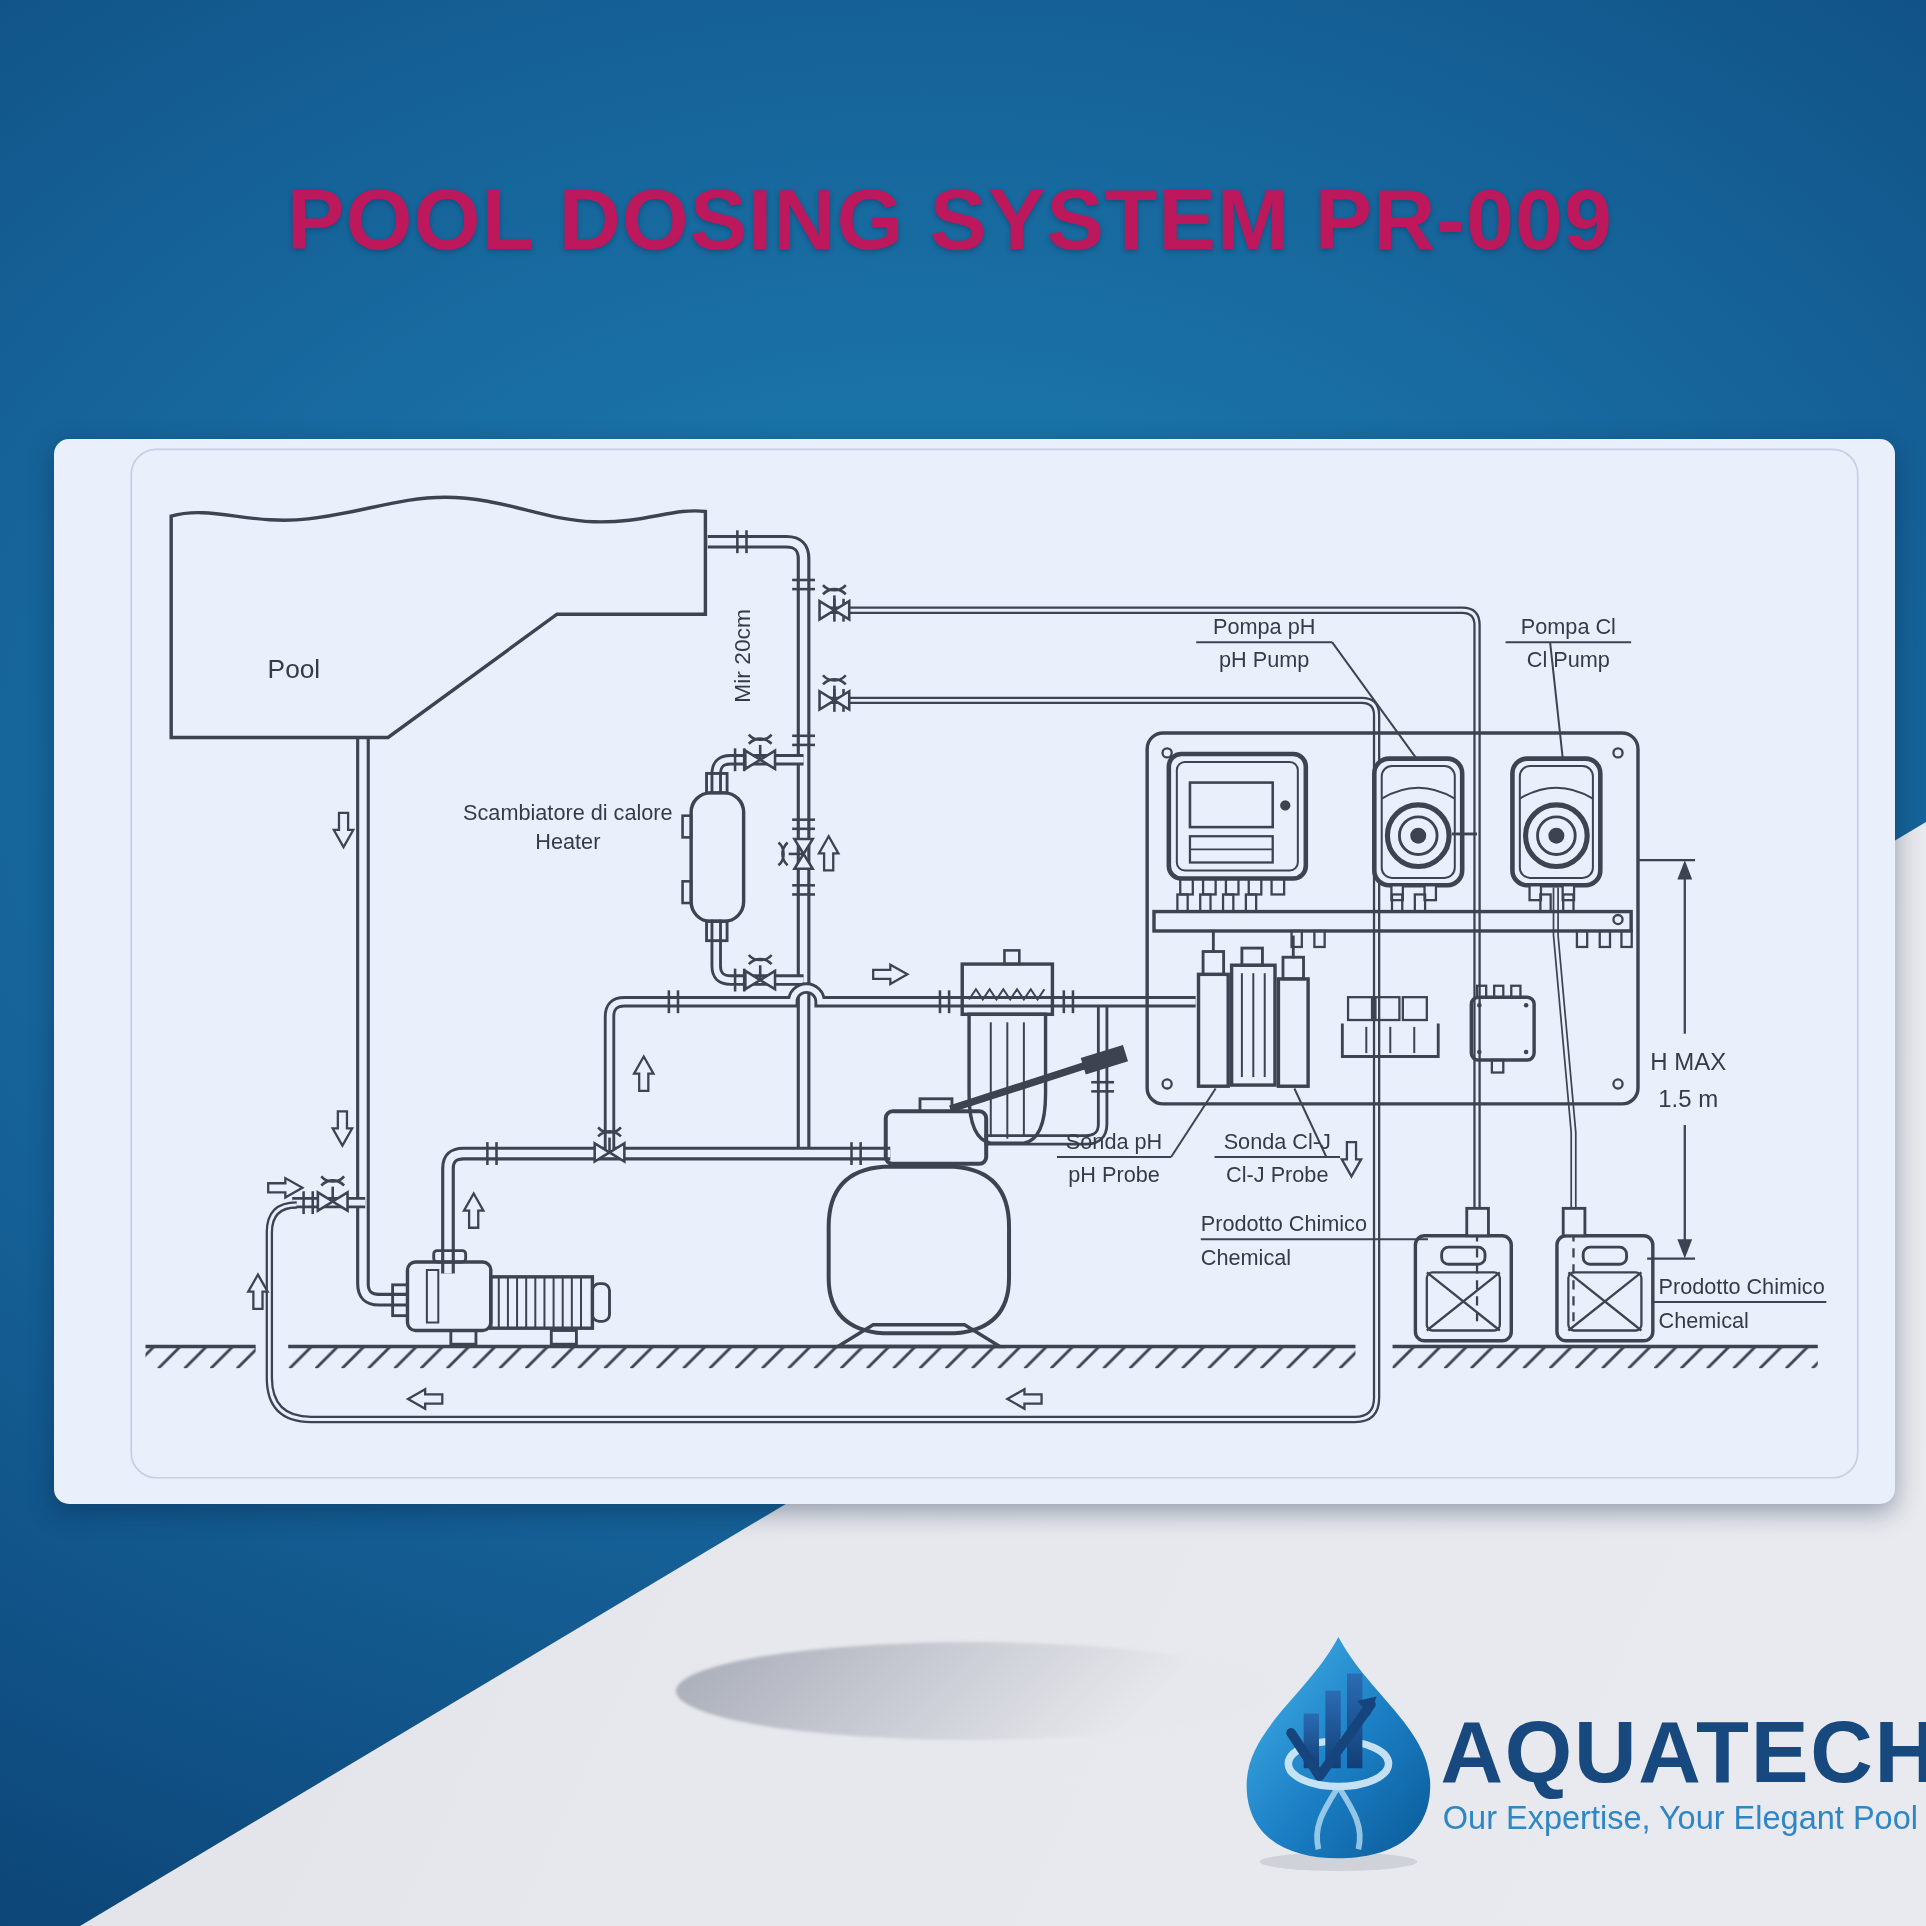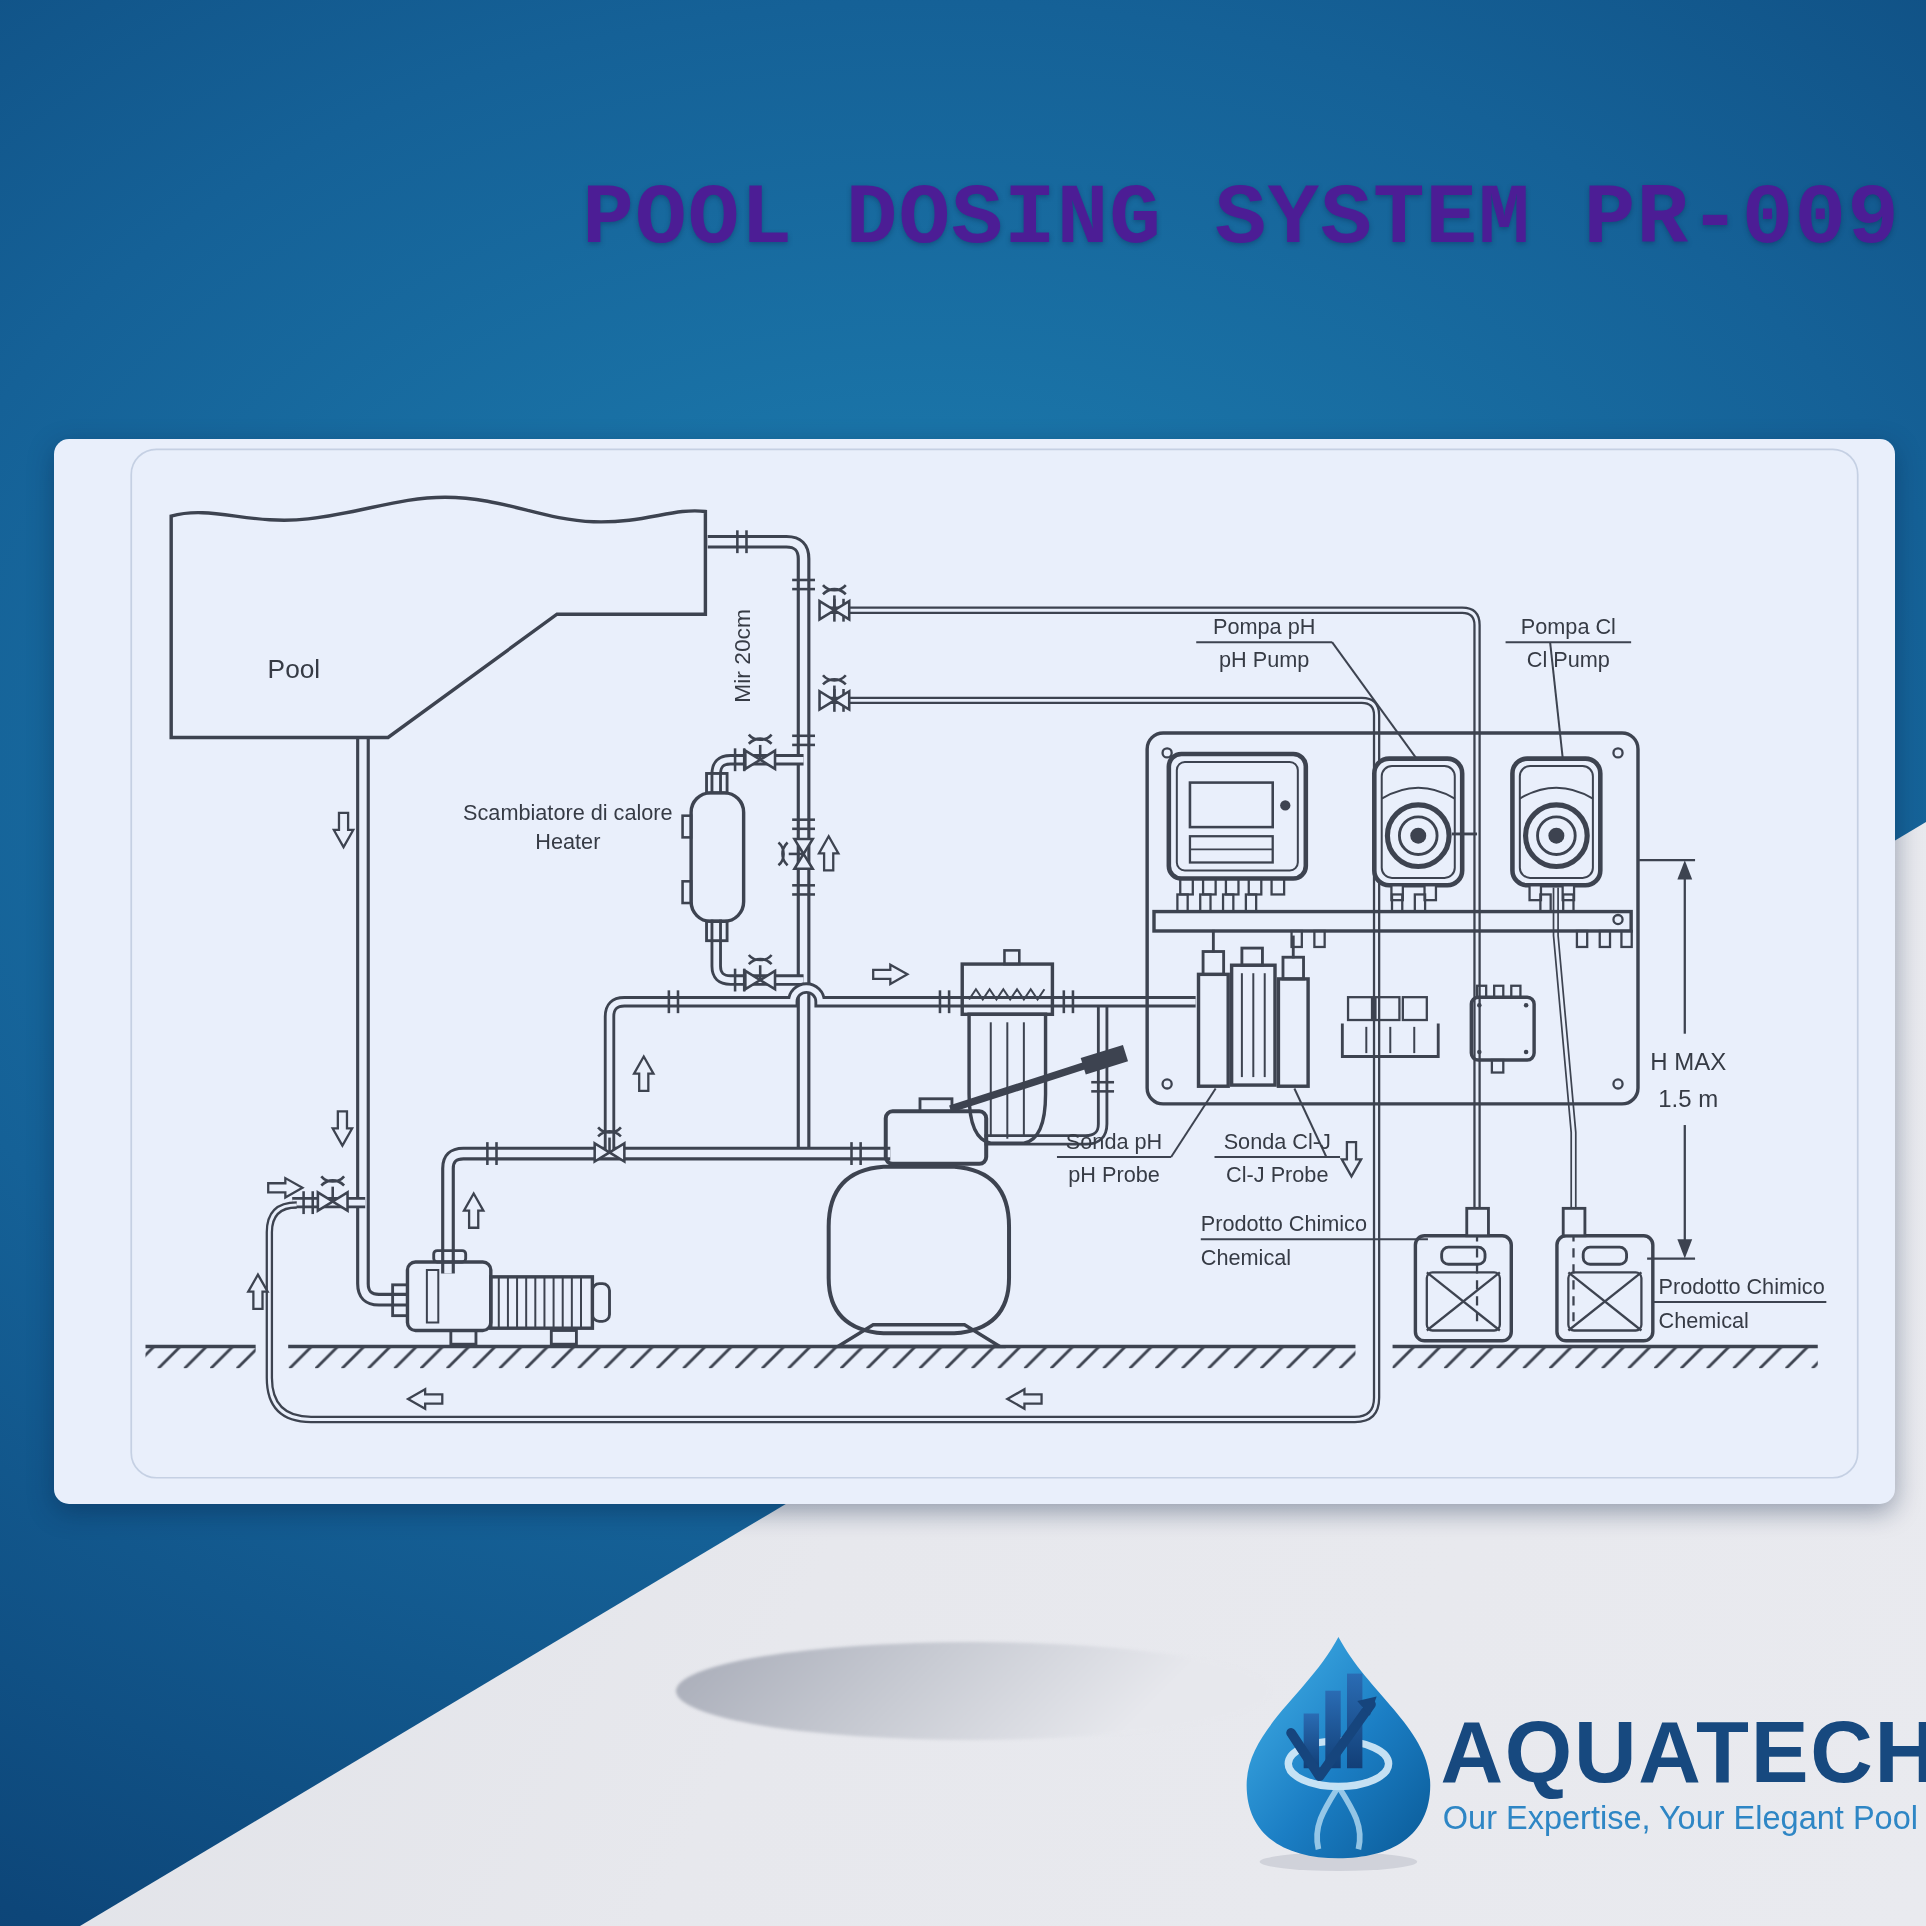--- a/index.html
+++ b/index.html
@@ -16,25 +16,24 @@
     clip-path:polygon(1926px 822px, 1926px 1926px, 80px 1926px);
   }
   .floor-shadow{
     position:absolute;left:676px;top:1642px;width:594px;height:98px;
     border-radius:50%;
     background:linear-gradient(135deg,#a7abb7 0%,#c8cbd3 40%,#e7e8ed 78%);
     filter:blur(1.7px);
   }
   .title{
     position:absolute;left:0;top:170px;width:1900px;
-    text-align:right;color:#4c1d95;
+    text-align:center;color:#be185d;
     font-size:86px;font-weight:bold;letter-spacing:1.1px;
     text-shadow:0 2.3px 5.7px rgba(8,35,70,.35);
     white-space:nowrap;
-    font-family:Liberation Mono, monospace;
   }
   .panel{
     position:absolute;left:54px;top:439px;width:1841px;height:1065px;
     background:#e9effb;border-radius:15px;
     box-shadow:0 8px 26px rgba(8,30,62,.38);
   }
   .diagram-svg{position:absolute;left:54px;top:439px;}
   .logo-svg{position:absolute;left:1227px;top:1620px;}
   
   .ln{stroke:#3d4350;fill:none;stroke-linecap:butt;}

